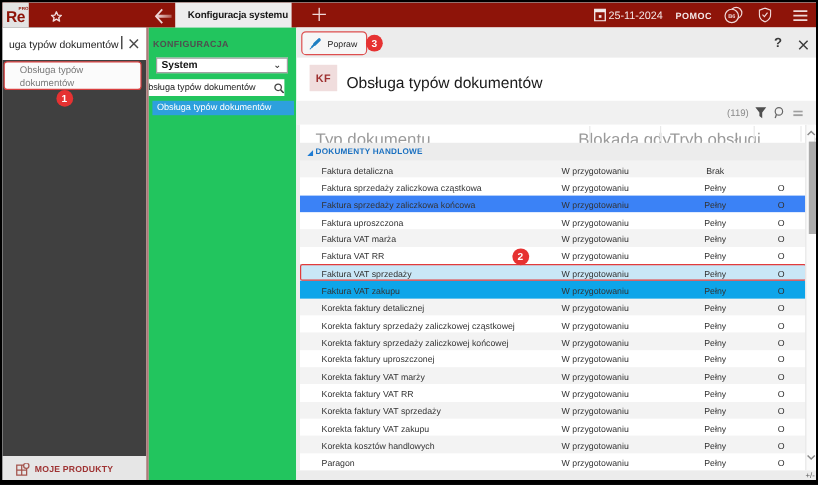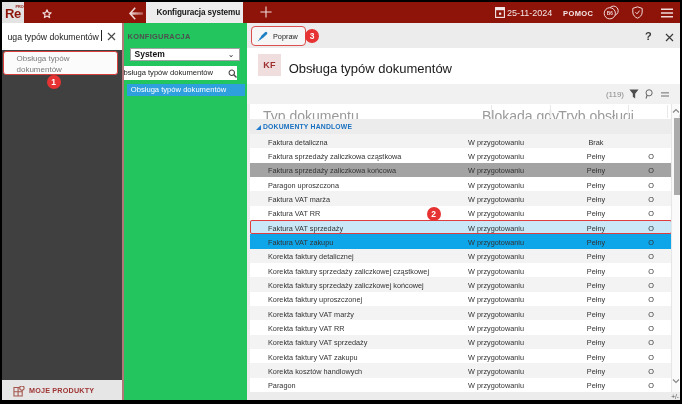--- a/index.html
+++ b/index.html
@@ -202,28 +202,28 @@
           <span class="c1">W przygotowaniu</span>
           <span class="c2">Brak</span>
           <span class="c3"></span>
         </div>
 <div class="row" style="top:44.33px;background:#ffffff">
           <span class="c0">Faktura sprzedaży zaliczkowa cząstkowa</span>
           <span class="c1">W przygotowaniu</span>
           <span class="c2">Pełny</span>
           <span class="c3">O</span>
         </div>
-<div class="row" style="top:58.67px;background:#a3a3a3">
+<div class="row" style="top:58.67px;background:#3b82f6">
           <span class="c0">Faktura sprzedaży zaliczkowa końcowa</span>
           <span class="c1">W przygotowaniu</span>
           <span class="c2">Pełny</span>
           <span class="c3">O</span>
         </div>
 <div class="row" style="top:73.00px;background:#ffffff">
-          <span class="c0">Paragon uproszczona</span>
+          <span class="c0">Faktura uproszczona</span>
           <span class="c1">W przygotowaniu</span>
           <span class="c2">Pełny</span>
           <span class="c3">O</span>
         </div>
 <div class="row" style="top:87.33px;background:#f3f3f3">
           <span class="c0">Faktura VAT marża</span>
           <span class="c1">W przygotowaniu</span>
           <span class="c2">Pełny</span>
           <span class="c3">O</span>
         </div>

